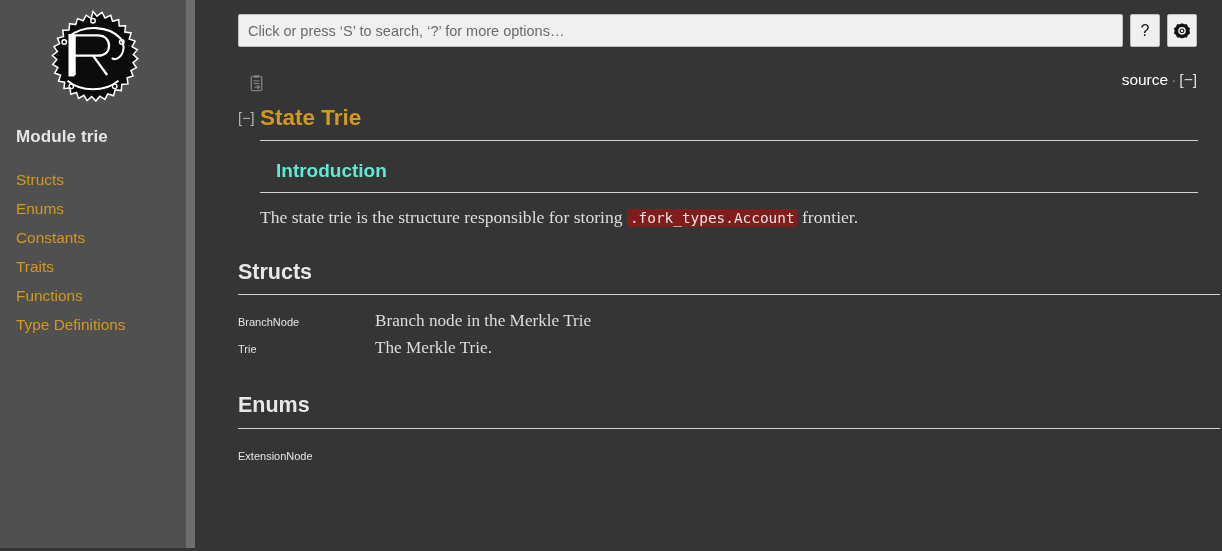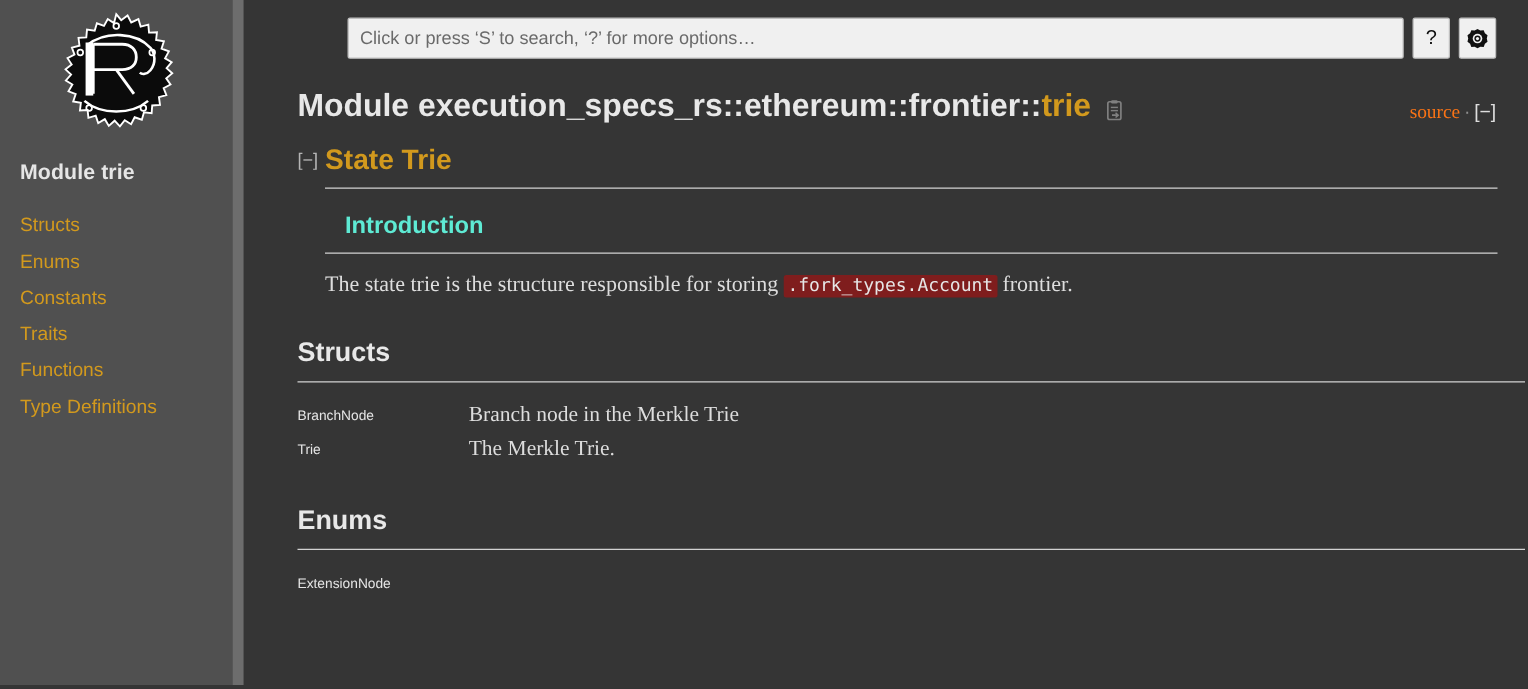--- a/index.html
+++ b/index.html
@@ -83,21 +83,20 @@
     box-sizing: border-box;
     padding: 0;
   }
 
   
   #search-row {
     display: flex;
     align-items: center;
     gap: 7px;
     padding: 14px 25px 0 43px;
-    margin-left: 40px;
   }
   #search-input {
     flex: 1 1 auto;
     height: 33px;
     box-sizing: border-box;
     background: #f0f0f0;
     border: 1px solid #bfbfbf;
     border-radius: 2px;
     padding: 0 9px;
     font-family: "Liberation Sans", sans-serif;
@@ -155,23 +154,22 @@
   }
   #heading-right {
     margin-left: auto;
     font-size: 15.5px;
     white-space: nowrap;
     line-height: 1;
     position: relative;
     top: 1px;
   }
   #heading-right a.src {
-    color: #f97316;
+    color: #ffffff;
     text-decoration: none;
-    font-family: Liberation Serif, serif;
   }
   #heading-right .dot {
     color: #8f8f8f;
     padding: 0 3px;
   }
   #heading-right a.collapse-all {
     color: #dedede;
     text-decoration: none;
   }
 
@@ -345,21 +343,20 @@
         <svg width="18" height="18" viewBox="0 0 24 24">
           <path fill="#111" d="M12 1.6 15.1 3.1 18.6 2.9 19.9 6.2 22.7 8.3 21.9 11.8 22.7 15.3 19.9 17.4 18.6 20.7 15.1 20.5 12 22 8.9 20.5 5.4 20.7 4.1 17.4 1.3 15.3 2.1 11.8 1.3 8.3 4.1 6.2 5.4 2.9 8.9 3.1 Z"></path>
           <circle cx="12" cy="11.8" r="5.1" fill="#f0f0f0"></circle>
           <circle cx="12" cy="11.8" r="3.3" fill="#111"></circle>
           <circle cx="12" cy="11.8" r="1.7" fill="#f0f0f0"></circle>
         </svg>
       </button>
     </div>
 
     <div id="heading-row">
-      <h1 id="page-title"><span>Module </span><span>execution_specs_rs::ethereum::frontier::</span><span class="mod-last">trie</span></h1>
 
       <span id="copy-path-btn">
         <svg width="19" height="19" viewBox="0 0 20 20">
           <rect x="4.5" y="2.5" width="11" height="15" rx="1.5" fill="none" stroke="#9a9a9a" stroke-width="1.4"></rect>
           <rect x="7.3" y="1.2" width="5.4" height="2.8" rx="1" fill="#9a9a9a"></rect>
           <line x1="7" y1="7.3" x2="13" y2="7.3" stroke="#9a9a9a" stroke-width="1.2"></line>
           <line x1="7" y1="10" x2="13" y2="10" stroke="#9a9a9a" stroke-width="1.2"></line>
           <path d="M8 13.8 h5 M11 11.8 l2.2 2 -2.2 2" fill="none" stroke="#9a9a9a" stroke-width="1.3"></path>
         </svg>
       </span>

